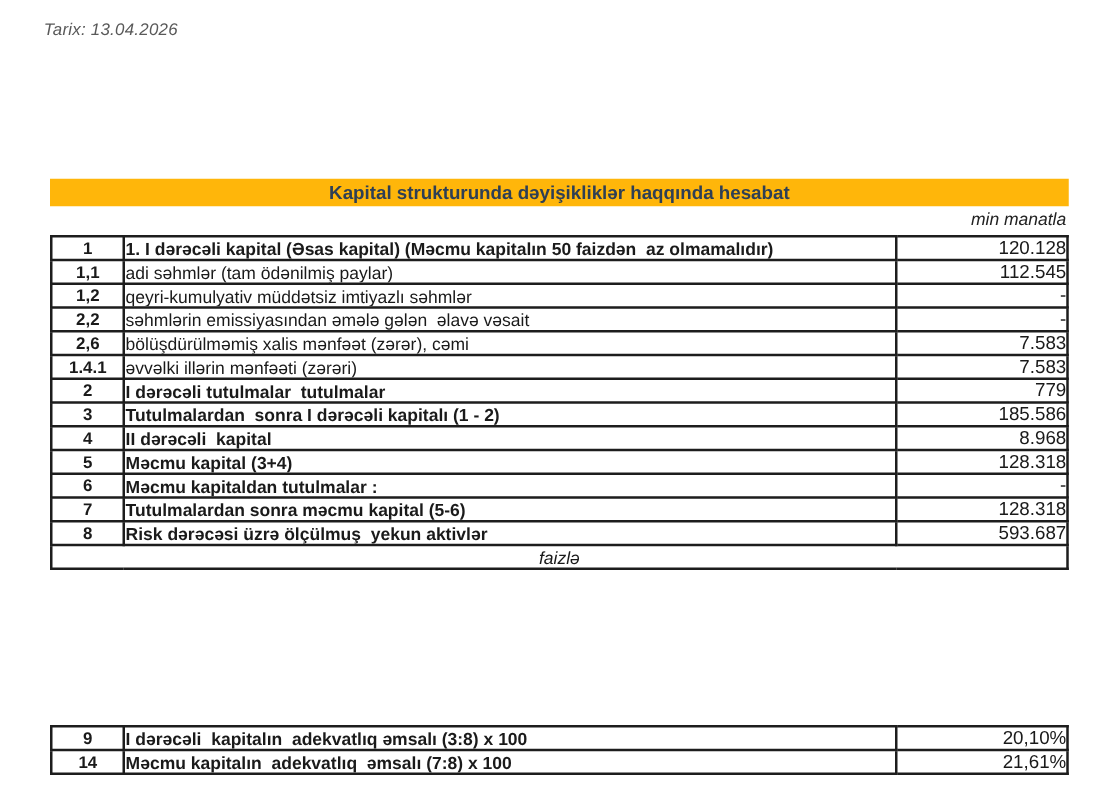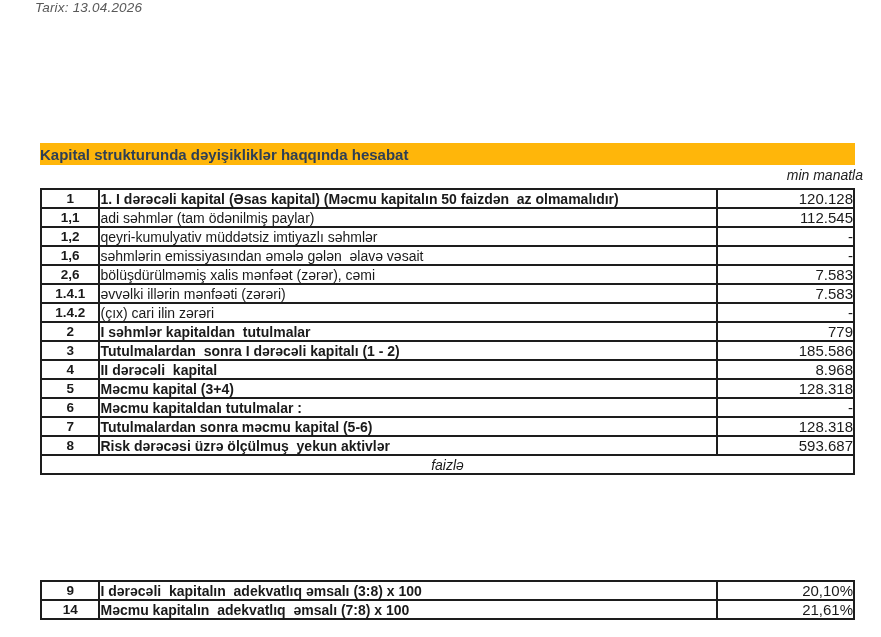--- a/index.html
+++ b/index.html
@@ -8,46 +8,47 @@
     position: relative;
     width: 881px;
     height: 637px;
     background: #ffffff;
     font-family: "Liberation Sans", sans-serif;
     color: #1a1a1a;
     overflow: hidden;
   }
   .date-label {
     position: absolute;
-    top: 0;
+    top: 16px;
     left: 35px;
     font-size: 13.5px;
     font-style: italic;
     color: #595959;
     letter-spacing: 0.2px;
   }
   .title-bar {
     position: absolute;
     top: 143px;
     left: 40px;
     width: 815px;
     height: 22px;
     background: #FFB60A;
     display: flex;
     align-items: center;
+    justify-content: center;
   }
   .title-bar .title-text {
     font-size: 15px;
     font-weight: bold;
     color: #2E3F55;
   }
   .unit-note {
     position: absolute;
     top: 167px;
-    left: 50px;
+    left: 40px;
     width: 813px;
     text-align: right;
     font-size: 14px;
     font-style: italic;
     color: #222222;
   }
   table.report-table {
     position: absolute;
     left: 40px;
     width: 815px;
@@ -115,42 +116,37 @@
           <td class="c-no">1,1</td>
           <td class="c-label">adi səhmlər (tam ödənilmiş paylar)</td>
           <td class="c-val">112.545</td>
         </tr>
         <tr>
           <td class="c-no">1,2</td>
           <td class="c-label">qeyri-kumulyativ müddətsiz imtiyazlı səhmlər</td>
           <td class="c-val">-</td>
         </tr>
         <tr>
-          <td class="c-no">1,6</td>
+          <td class="c-no">2,2</td>
           <td class="c-label">səhmlərin emissiyasından əmələ gələn  əlavə vəsait</td>
           <td class="c-val">-</td>
         </tr>
         <tr>
           <td class="c-no">2,6</td>
           <td class="c-label">bölüşdürülməmiş xalis mənfəət (zərər), cəmi</td>
           <td class="c-val">7.583</td>
         </tr>
         <tr>
           <td class="c-no">1.4.1</td>
           <td class="c-label">əvvəlki illərin mənfəəti (zərəri)</td>
           <td class="c-val">7.583</td>
         </tr>
         <tr>
-          <td class="c-no">1.4.2</td>
-          <td class="c-label">(çıx) cari ilin zərəri</td>
-          <td class="c-val">-</td>
-        </tr>
-        <tr>
           <td class="c-no">2</td>
-          <td class="c-label b">I səhmlər kapitaldan  tutulmalar</td>
+          <td class="c-label b">I dərəcəli tutulmalar  tutulmalar</td>
           <td class="c-val">779</td>
         </tr>
         <tr>
           <td class="c-no">3</td>
           <td class="c-label b">Tutulmalardan  sonra I dərəcəli kapitalı (1 - 2)</td>
           <td class="c-val">185.586</td>
         </tr>
         <tr>
           <td class="c-no">4</td>
           <td class="c-label b">II dərəcəli  kapital</td>

